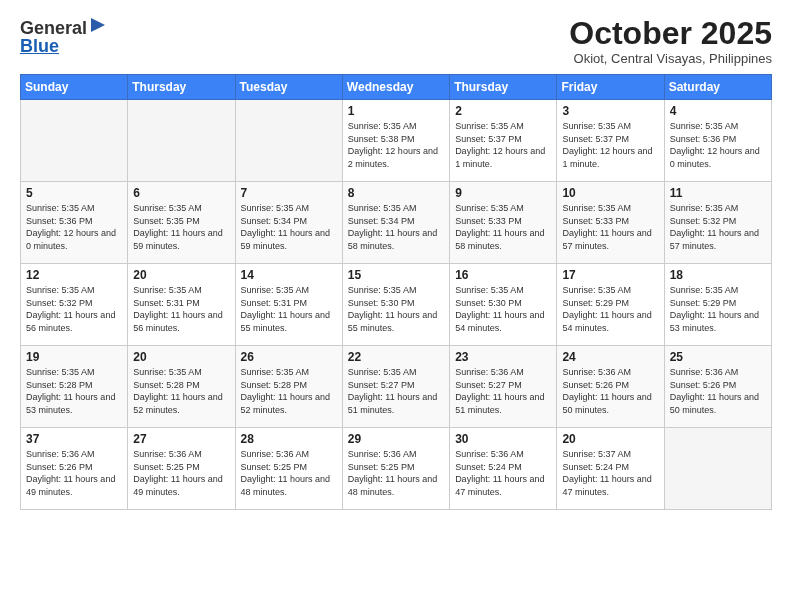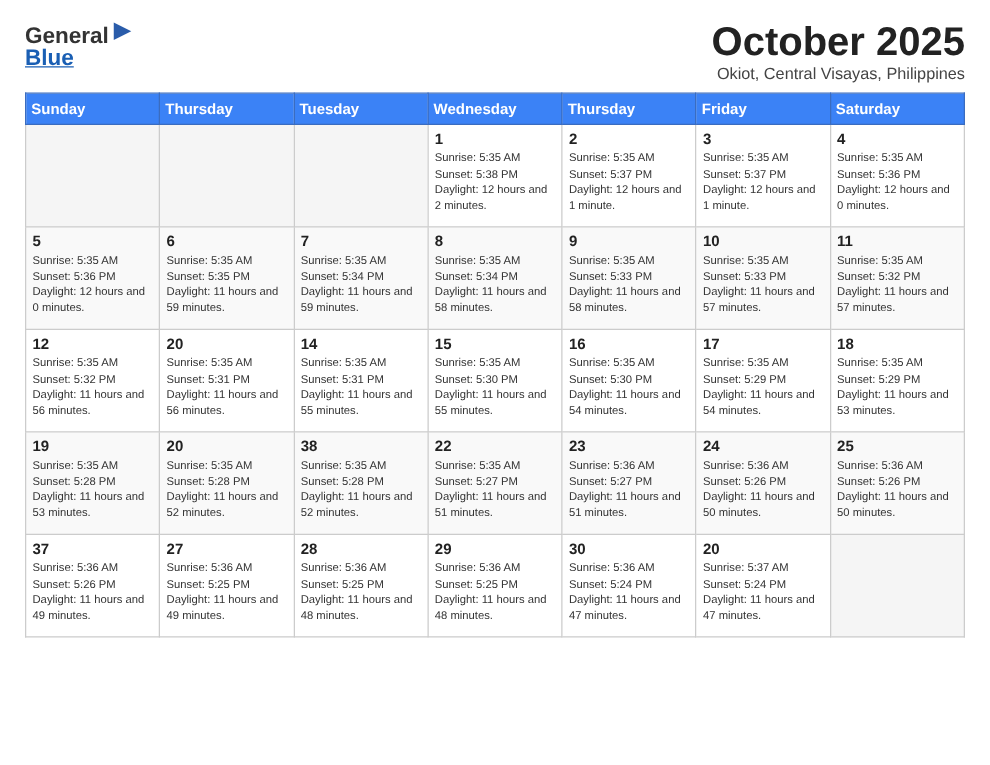--- a/index.html
+++ b/index.html
@@ -277,21 +277,21 @@
 and 53 minutes.</div>
           </td>
           <td>
             <div class="day-num">20</div>
             <div class="day-info">Sunrise: 5:35 AM
 Sunset: 5:28 PM
 Daylight: 11 hours
 and 52 minutes.</div>
           </td>
           <td>
-            <div class="day-num">38</div>
+            <div class="day-num">26</div>
             <div class="day-info">Sunrise: 5:35 AM
 Sunset: 5:28 PM
 Daylight: 11 hours
 and 52 minutes.</div>
           </td>
           <td>
             <div class="day-num">22</div>
             <div class="day-info">Sunrise: 5:35 AM
 Sunset: 5:27 PM
 Daylight: 11 hours

